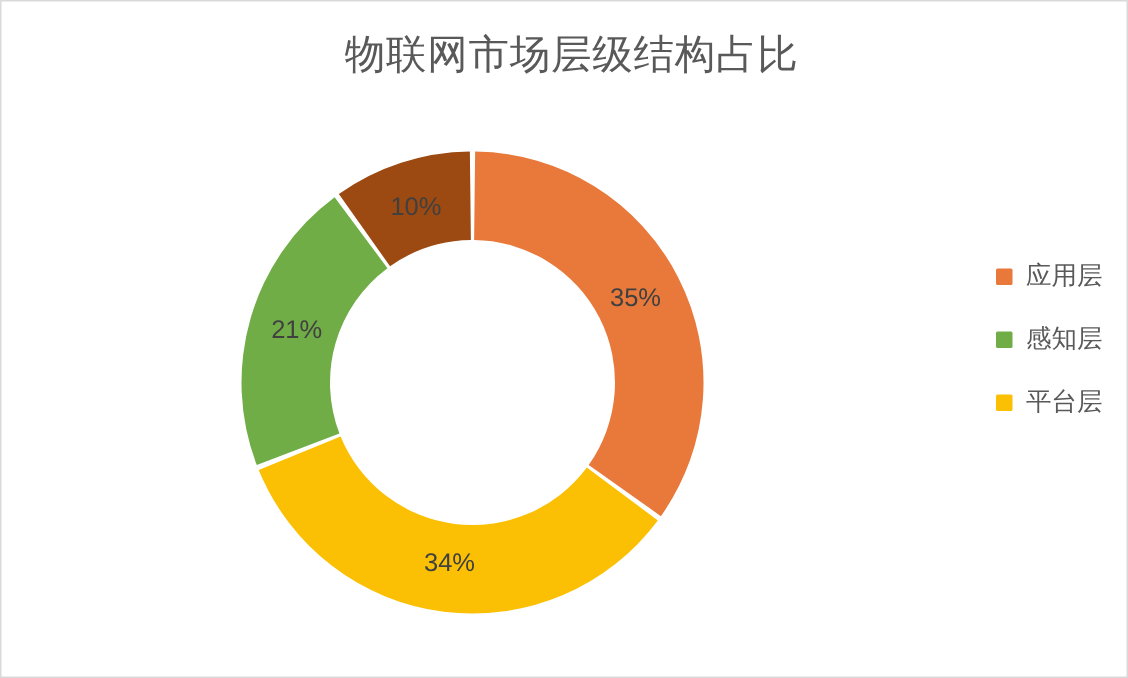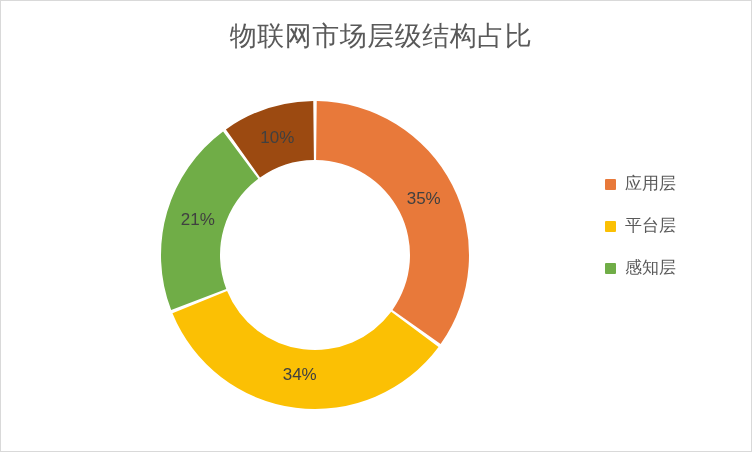--- a/index.html
+++ b/index.html
@@ -58,20 +58,21 @@
   #legend {
     position: absolute;
     left: 604px;
     top: 162px;
     width: 130px;
   }
   .legend-item {
     display: flex;
     align-items: center;
     height: 42px;
+    justify-content: flex-end;
   }
   .legend-swatch {
     width: 11px;
     height: 11px;
     flex: 0 0 11px;
     margin-right: 9px;
     border-radius: 1px;
   }
   .legend-label {
     font-size: 17px;
@@ -103,22 +104,22 @@
         </g>
     </svg>
   </div>
 
   <div id="legend">
       <div class="legend-item">
         <span class="legend-swatch" style="background: rgb(232, 121, 58);"></span>
         <span class="legend-label">应用层</span>
       </div>
       <div class="legend-item">
+        <span class="legend-swatch" style="background: rgb(112, 173, 71);"></span>
+        <span class="legend-label">感知层</span>
+      </div>
+      <div class="legend-item">
         <span class="legend-swatch" style="background: rgb(251, 192, 4);"></span>
         <span class="legend-label">平台层</span>
-      </div>
-      <div class="legend-item">
-        <span class="legend-swatch" style="background: rgb(112, 173, 71);"></span>
-        <span class="legend-label">感知层</span>
       </div>
     </div>
 
 </div>
 
 </body></html>

